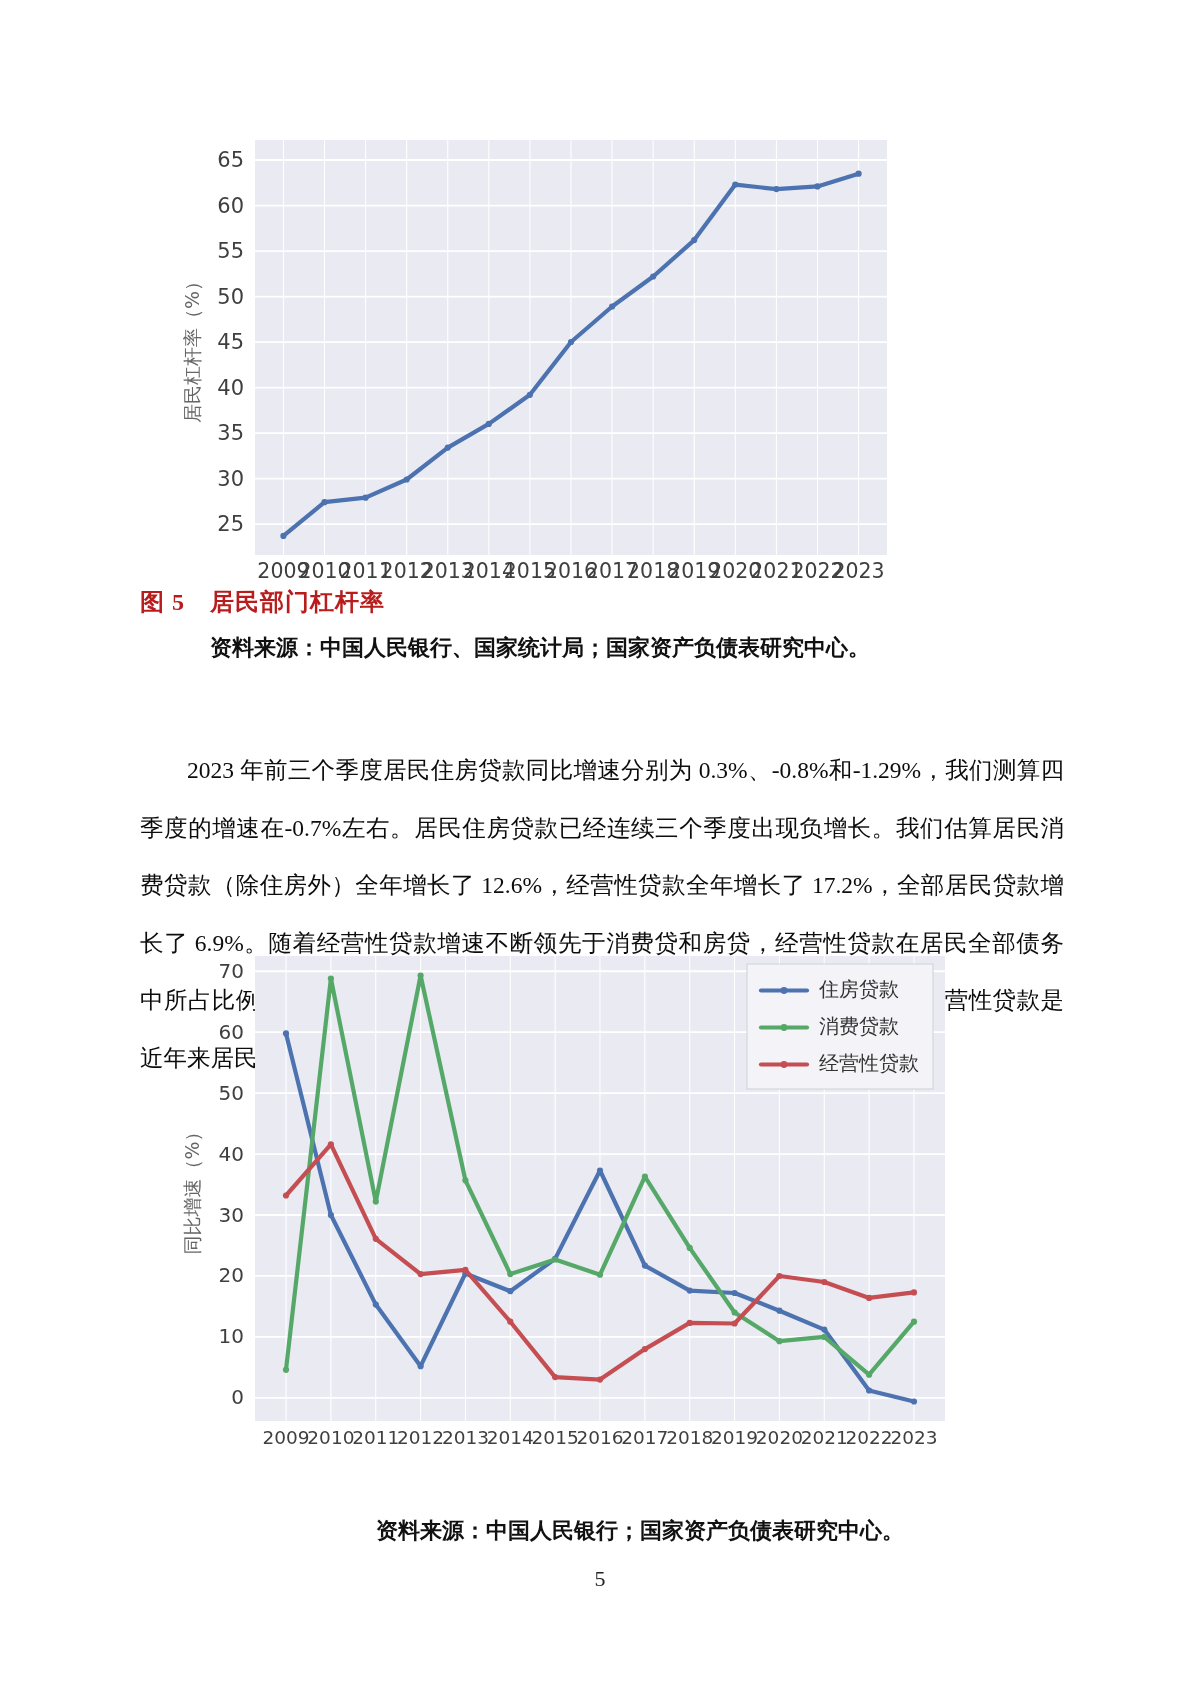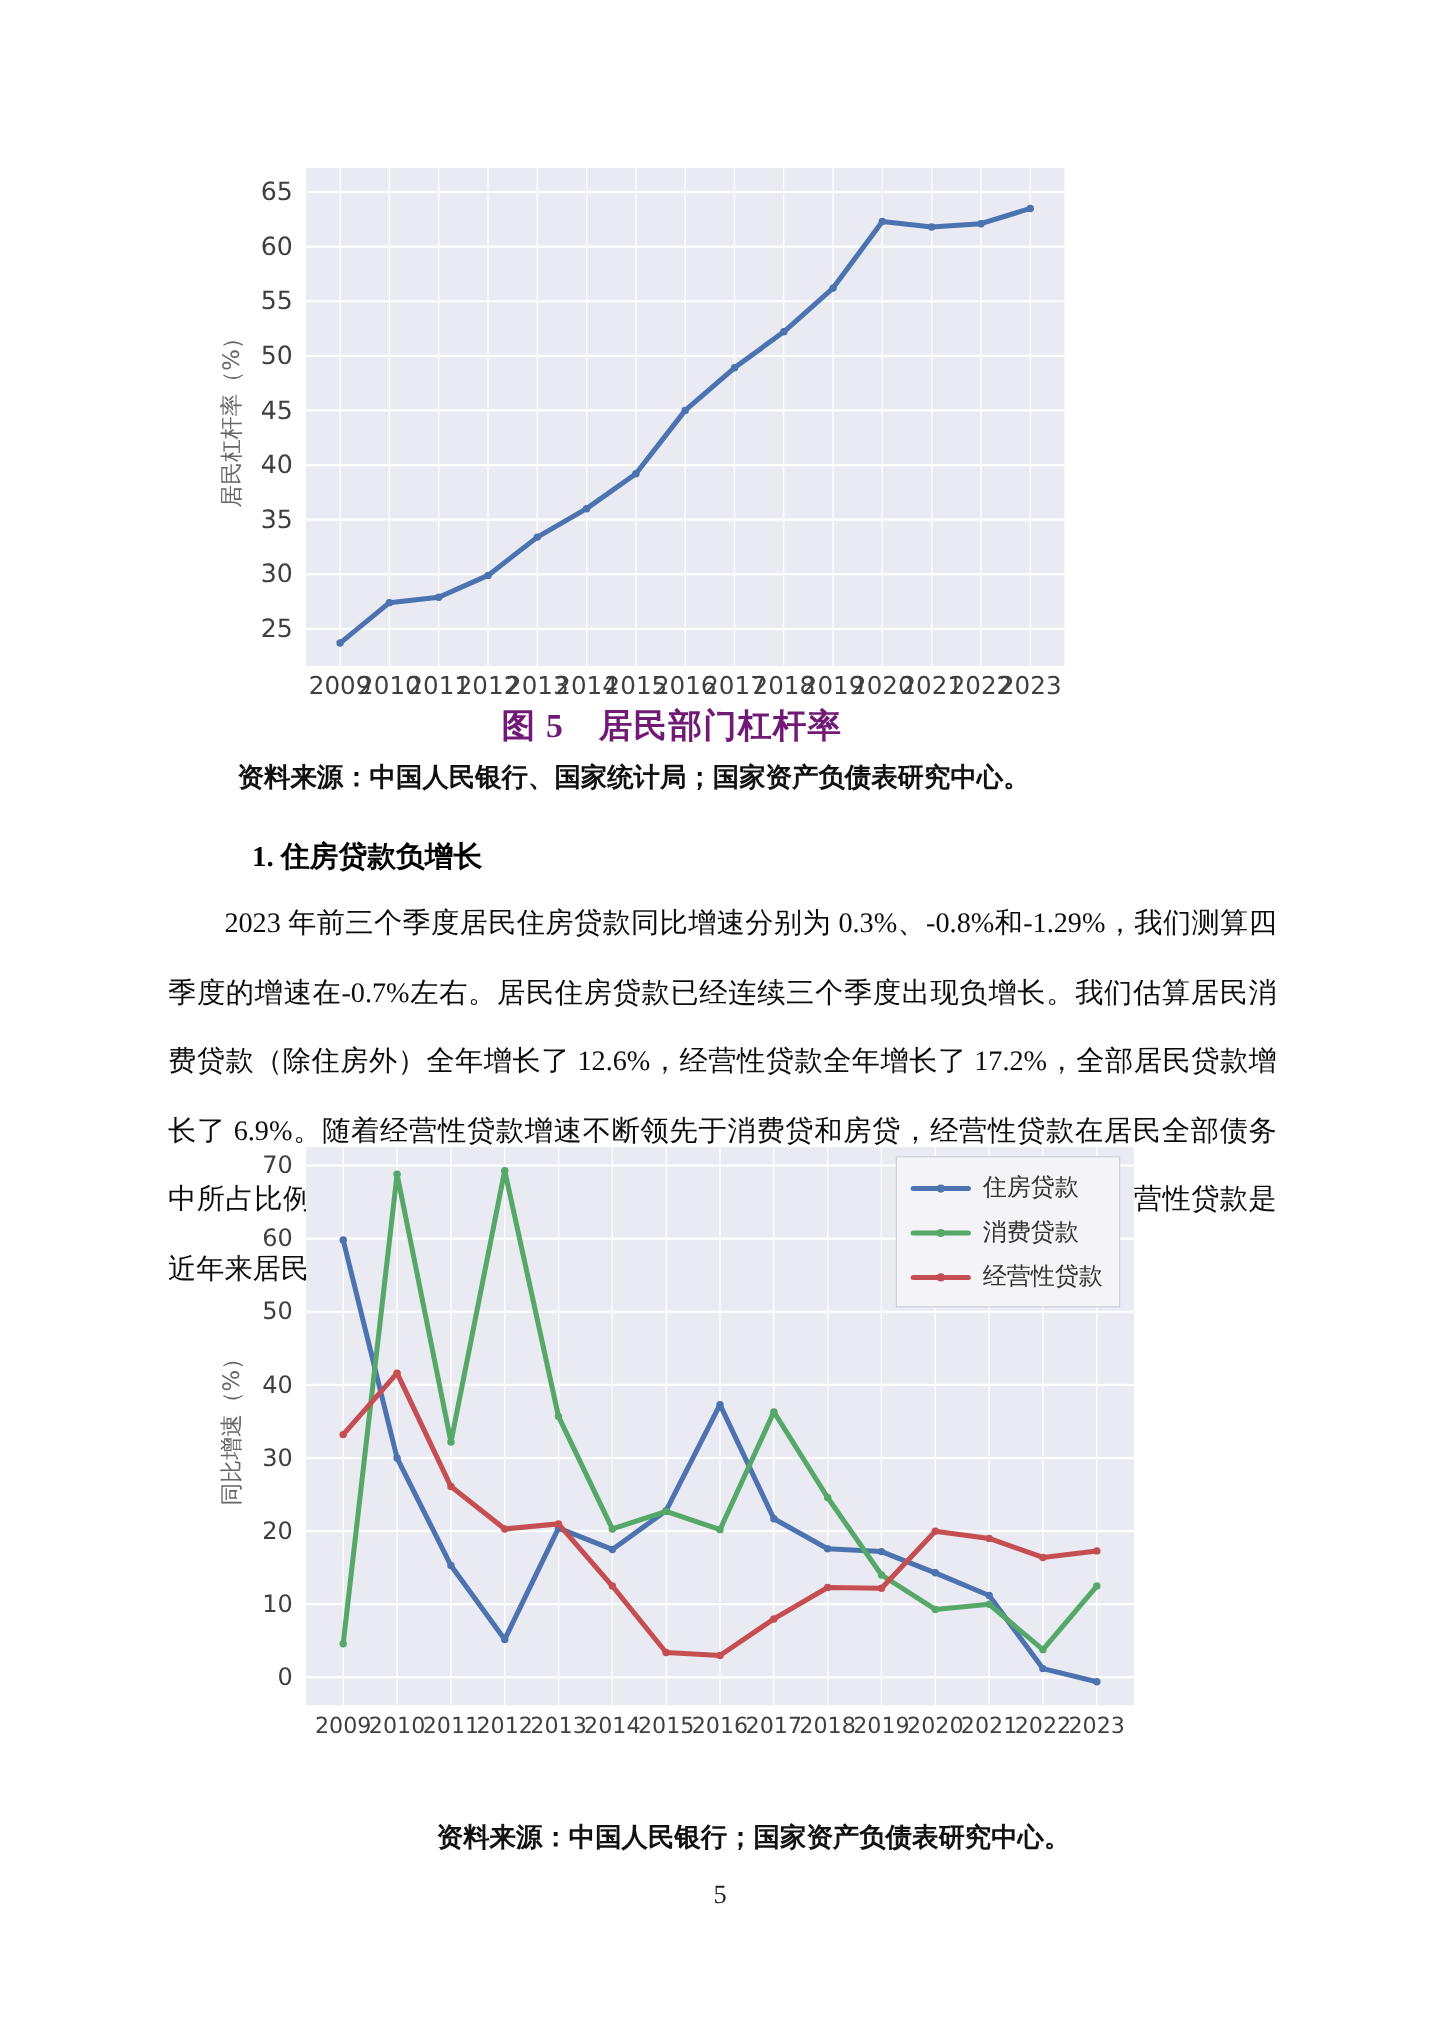--- a/index.html
+++ b/index.html
@@ -4,25 +4,25 @@
 <style>
   html,body{margin:0;padding:0;background:#888;}
   .page{
     position:relative;width:1200px;height:1698px;background:#ffffff;
     margin:0 auto;overflow:hidden;
     font-family:"Liberation Serif","DejaVu Serif",serif;color:#1a1a1a;
   }
   .chart{position:absolute;}
   .chart svg{display:block;}
   .caption{
-    position:absolute;left:140px;width:840px;text-align:center;
-    font-weight:bold;font-size:28px;letter-spacing:1px;color:#701a75;
+    position:absolute;left:140px;width:840px;text-align:left;
+    font-weight:bold;font-size:24px;letter-spacing:1px;color:#b91c1c;
   }
   .source{
-    position:absolute;left:128px;width:930px;padding-left:70px;box-sizing:border-box;
+    position:absolute;left:140px;width:930px;padding-left:70px;box-sizing:border-box;
     font-weight:bold;font-size:22px;color:#111;
   }
   .heading{
     position:absolute;left:140px;width:930px;padding-left:70px;box-sizing:border-box;
     font-weight:bold;font-size:24px;color:#000;
   }
   .para{
     position:absolute;left:140px;width:924px;
     font-size:23.5px;line-height:57.5px;text-align:justify;text-indent:2em;color:#0d0d0d;
   }
@@ -104,21 +104,20 @@
         <circle cx="642.5" cy="56.4" r="3.1" fill="#4C72B0"></circle>
         <circle cx="683.6" cy="43.7" r="3.1" fill="#4C72B0"></circle>
         <text x="24" y="217.5" text-anchor="middle" transform="rotate(-90 24 217.5)" font-family="DejaVu Sans, sans-serif" font-size="19" fill="#666666">居民杠杆率（%）</text>
       </svg>
     </div>
 
   <div class="caption" style="top:586px;">图 5　居民部门杠杆率</div>
 
   <div class="source" style="top:633px;">资料来源：中国人民银行、国家统计局；国家资产负债表研究中心。</div>
 
-  <div class="heading" style="top:698px;">1. 住房贷款负增长</div>
 
   <div class="para" style="top:742px;">2023 年前三个季度居民住房贷款同比增速分别为 0.3%、-0.8%和-1.29%，我们测算四季度的增速在-0.7%左右。居民住房贷款已经连续三个季度出现负增长。我们估算居民消费贷款（除住房外）全年增长了 12.6%，经营性贷款全年增长了 17.2%，全部居民贷款增长了 6.9%。随着经营性贷款增速不断领先于消费贷和房贷，经营性贷款在居民全部债务中所占比例也不断上升，从 2019 年末的 20.6%上升到 2023 年末的 27.7%。经营性贷款是近年来居民加杠杆的主要方式。</div>
 
   <div class="chart" style="left:175px;top:946px;width:780px;height:510px;">
       <svg width="780" height="510" viewBox="0 0 780 510">
         <rect x="80" y="10" width="690" height="465" fill="#e9eaf2"></rect>
         <line x1="111.05" y1="10" x2="111.05" y2="475" stroke="#ffffff" stroke-width="1.1"></line>
         <line x1="155.9" y1="10" x2="155.9" y2="475" stroke="#ffffff" stroke-width="1.1"></line>
         <line x1="200.75" y1="10" x2="200.75" y2="475" stroke="#ffffff" stroke-width="1.1"></line>
         <line x1="245.6" y1="10" x2="245.6" y2="475" stroke="#ffffff" stroke-width="1.1"></line>

